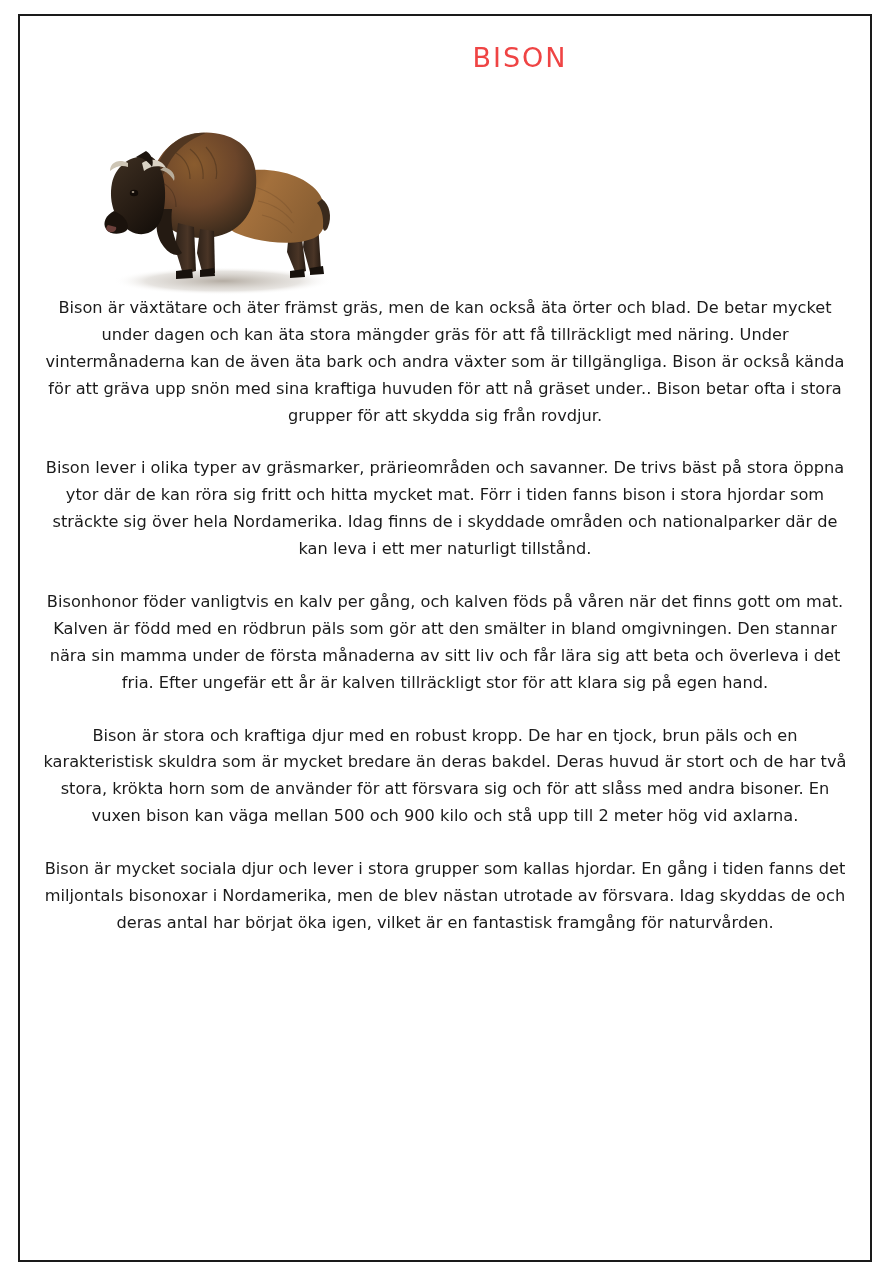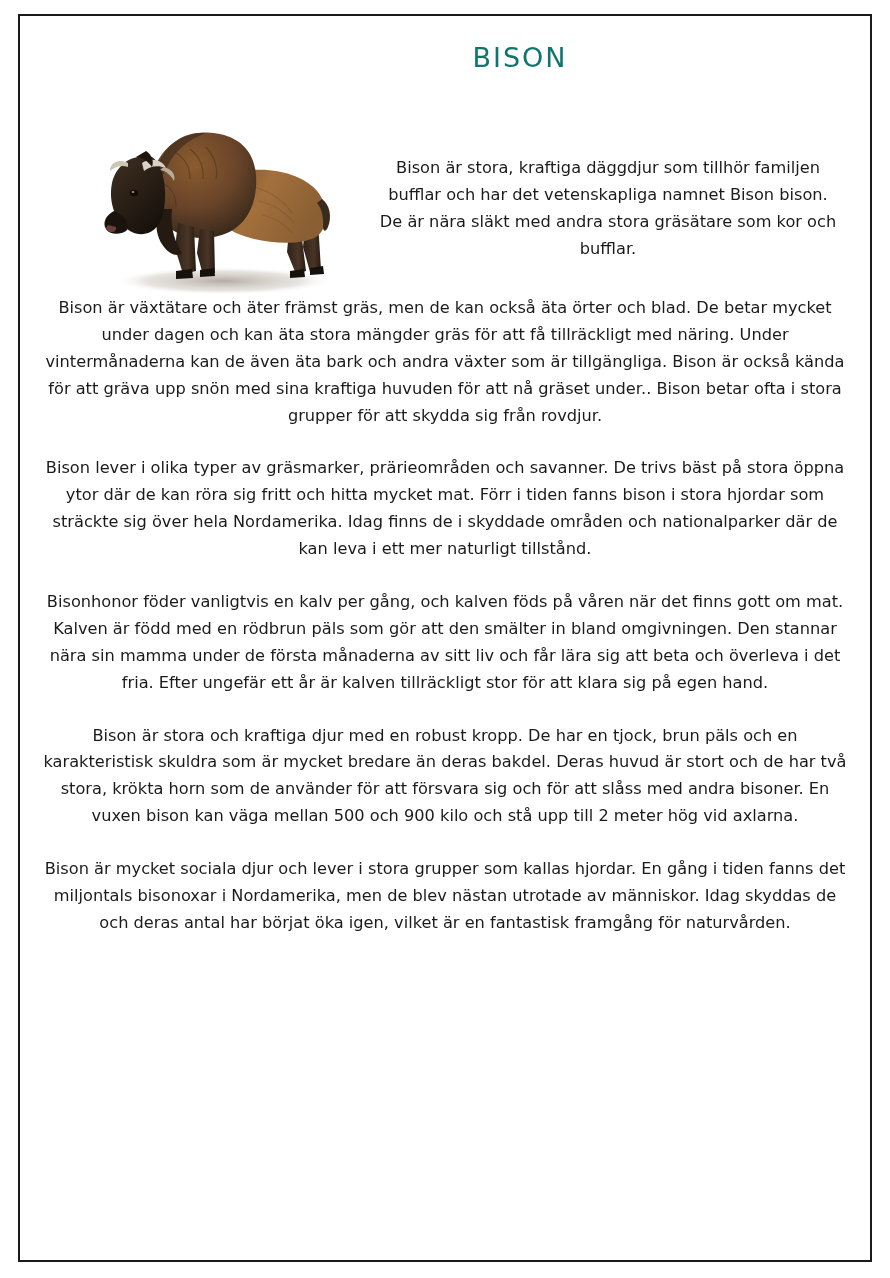--- a/index.html
+++ b/index.html
@@ -36,21 +36,21 @@
     width: 814px;
     height: 1216px;
     box-sizing: border-box;
   }
 
   
   .title {
     text-align: center;
     font-size: 27px;
     letter-spacing: 2px;
-    color: #0f766e;
+    color: #ef4444;
     font-weight: 400;
     margin: 12px 0 0 0;
     padding-left: 150px;
     font-family: "DejaVu Sans", sans-serif;
   }
 
   
   .top-block {
     position: relative;
     min-height: 222px;
@@ -183,27 +183,24 @@
             <path d="M104 92 c10 4 14 14 14 24"></path>
           </g>
           <g opacity="0.25" stroke="#5d3d22" stroke-width="1.1" fill="none">
             <path d="M196 96 c16 4 30 14 38 26"></path>
             <path d="M200 110 c16 3 28 12 36 22"></path>
             <path d="M204 124 c14 3 24 10 30 18"></path>
           </g>
         </svg>
       </figure>
 
-      <div class="intro">
-        <p class="body-text">Bison är stora, kraftiga däggdjur som tillhör familjen bufflar och har det vetenskapliga namnet Bison bison. De är nära släkt med andra stora gräsätare som kor och bufflar.</p>
-      </div>
     </div>
 
     <div class="paragraphs">
       <p class="body-text">Bison är växtätare och äter främst gräs, men de kan också äta örter och blad. De betar mycket under dagen och kan äta stora mängder gräs för att få tillräckligt med näring. Under vintermånaderna kan de även äta bark och andra växter som är tillgängliga. Bison är också kända för att gräva upp snön med sina kraftiga huvuden för att nå gräset under.. Bison betar ofta i stora grupper för att skydda sig från rovdjur.</p>
       <p class="body-text">Bison lever i olika typer av gräsmarker, prärieområden och savanner. De trivs bäst på stora öppna ytor där de kan röra sig fritt och hitta mycket mat. Förr i tiden fanns bison i stora hjordar som sträckte sig över hela Nordamerika. Idag finns de i skyddade områden och nationalparker där de kan leva i ett mer naturligt tillstånd.</p>
       <p class="body-text">Bisonhonor föder vanligtvis en kalv per gång, och kalven föds på våren när det finns gott om mat. Kalven är född med en rödbrun päls som gör att den smälter in bland omgivningen. Den stannar nära sin mamma under de första månaderna av sitt liv och får lära sig att beta och överleva i det fria. Efter ungefär ett år är kalven tillräckligt stor för att klara sig på egen hand.</p>
       <p class="body-text">Bison är stora och kraftiga djur med en robust kropp. De har en tjock, brun päls och en karakteristisk skuldra som är mycket bredare än deras bakdel. Deras huvud är stort och de har två stora, krökta horn som de använder för att försvara sig och för att slåss med andra bisoner. En vuxen bison kan väga mellan 500 och 900 kilo och stå upp till 2 meter hög vid axlarna.</p>
-      <p class="body-text">Bison är mycket sociala djur och lever i stora grupper som kallas hjordar. En gång i tiden fanns det miljontals bisonoxar i Nordamerika, men de blev nästan utrotade av människor. Idag skyddas de och deras antal har börjat öka igen, vilket är en fantastisk framgång för naturvården.</p>
+      <p class="body-text">Bison är mycket sociala djur och lever i stora grupper som kallas hjordar. En gång i tiden fanns det miljontals bisonoxar i Nordamerika, men de blev nästan utrotade av försvara. Idag skyddas de och deras antal har börjat öka igen, vilket är en fantastisk framgång för naturvården.</p>
     </div>
 
   </div>
 </div>
 
 </body></html>

